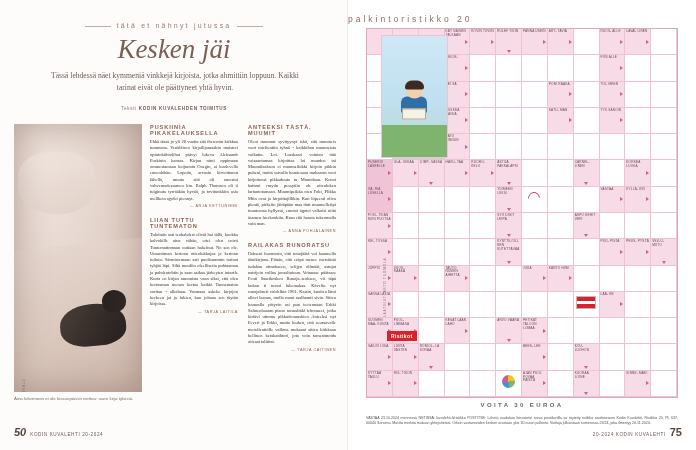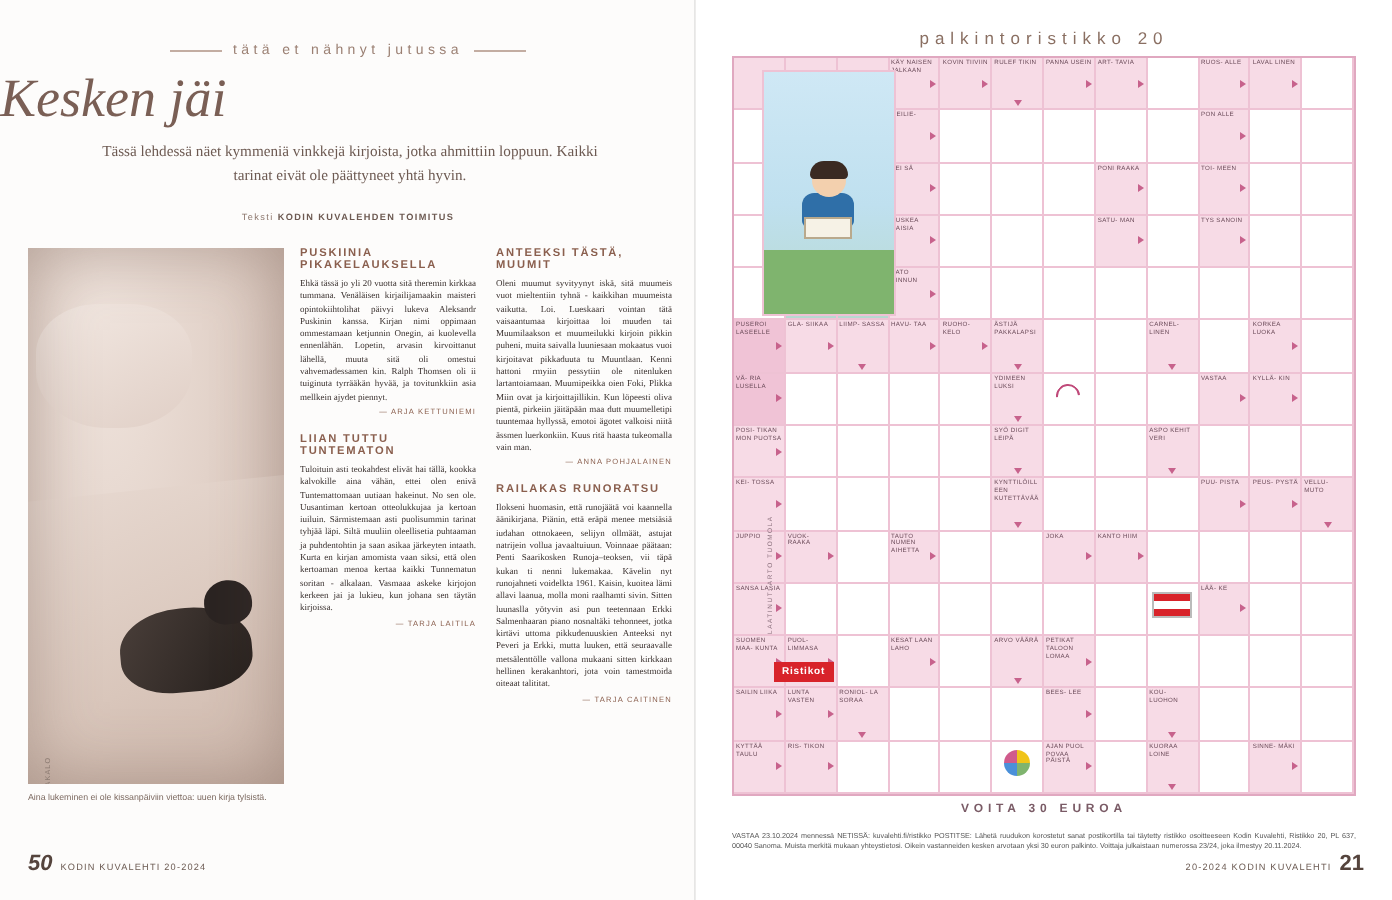--- a/index.html
+++ b/index.html
@@ -18,21 +18,21 @@
   .lp-head{
     position:absolute;top:14px;left:0;width:348px;text-align:center;
   }
   .lp-kicker{
     font-family:"Liberation Sans",sans-serif;
     font-size:7px;letter-spacing:2.2px;color:#9a7f72;text-transform:lowercase;
     display:inline-block;
   }
   .lp-kicker .dash{display:inline-block;width:26px;height:1px;background:#c3ada2;vertical-align:middle;margin:0 6px;}
   .lp-title{
-    position:absolute;top:34px;left:0;width:348px;
+    position:absolute;top:34px;left:0;width:348px;text-align:center;
     font-size:27px;color:#7a5f55;font-style:italic;
     font-family:"Liberation Serif",serif;
   }
   .lp-deck{
     position:absolute;top:70px;left:46px;width:258px;text-align:center;
     font-size:7.6px;line-height:11.5px;color:#6d5a52;
   }
   .lp-byline{
     position:absolute;top:106px;left:0;width:348px;text-align:center;
     font-family:"Liberation Sans",sans-serif;font-size:4.6px;letter-spacing:.7px;color:#8b756b;
@@ -93,21 +93,21 @@
   }
   .lp-folio{
     position:absolute;left:14px;bottom:12px;
     font-family:"Liberation Sans",sans-serif;font-size:8px;color:#6b5a52;
   }
   .lp-folio .big{font-size:11px;font-weight:bold;color:#55443d;font-style:italic;}
   .lp-folio .small{font-size:4.6px;letter-spacing:.6px;margin-left:4px;}
 
   
   .rp-title{
-    position:absolute;top:14px;left:0;width:348px;text-align:center;
+    position:absolute;top:14px;left:0;width:348px;
     font-family:"Liberation Sans",sans-serif;
     font-size:8.5px;letter-spacing:3px;color:#8a6f62;
   }
   .puzzle{
     position:absolute;left:18px;top:28px;width:312px;height:370px;
     background:#fff;border:1px solid #e0a8c0;
     box-sizing:border-box;
   }
   .grid{
     position:absolute;inset:0;
@@ -590,16 +590,16 @@
             <div class="body"></div>
             <div class="book"></div>
           </div>
         </div>
       </div>
 
     <div class="voita">VOITA 30 EUROA</div>
     <div class="rules">VASTAA 23.10.2024 mennessä NETISSÄ: kuvalehti.fi/ristikko POSTITSE: Lähetä ruudukon korostetut sanat postikortilla tai täytetty ristikko osoitteeseen Kodin Kuvalehti, Ristikko 20, PL 637, 00040 Sanoma. Muista merkitä mukaan yhteystietosi. Oikein vastanneiden kesken arvotaan yksi 30 euron palkinto. Voittaja julkaistaan numerossa 23/24, joka ilmestyy 20.11.2024.</div>
 
     <div class="rp-folio">
-      <span class="small">20-2024 KODIN KUVALEHTI</span><span class="big">21</span>
+      <span class="small">20-2024 KODIN KUVALEHTI</span><span class="big">75</span>
     </div>
   </div>
 </div>
 
 </body></html>

